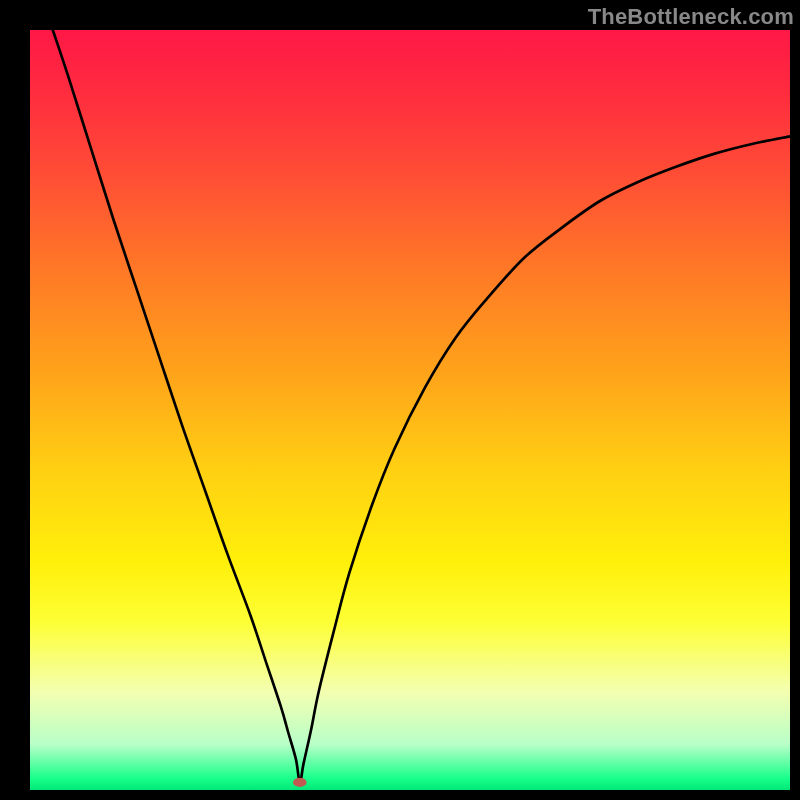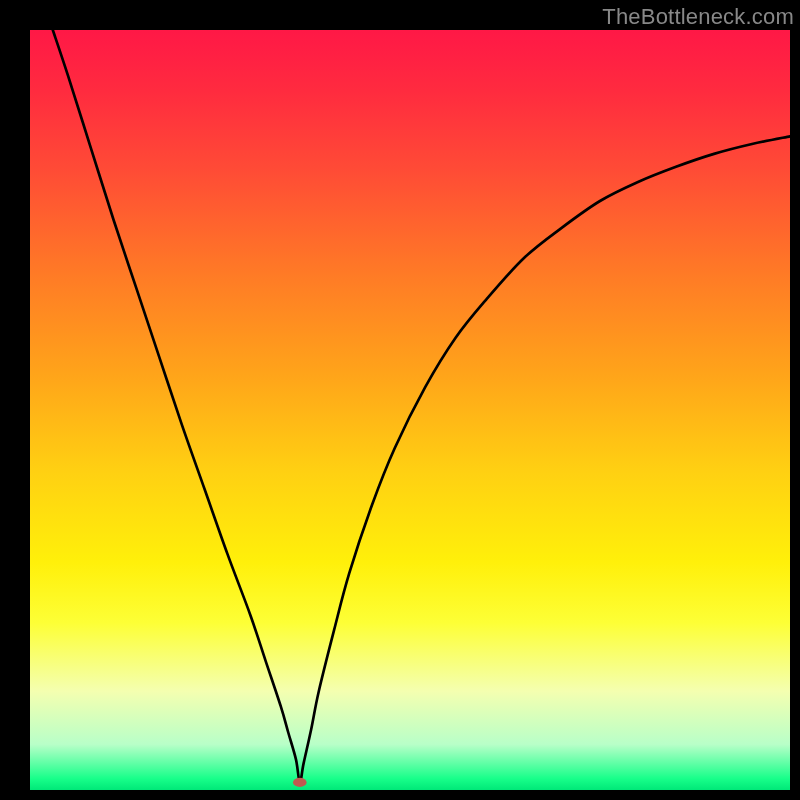--- a/index.html
+++ b/index.html
@@ -10,21 +10,21 @@
     position: relative;
     overflow: hidden;
     font-family: Arial, Helvetica, sans-serif;
   }
   .watermark {
     position: absolute;
     top: 4px;
     right: 6px;
     color: #888;
     font-size: 22px;
-    font-weight: 400;
+    font-weight: 700;
     letter-spacing: 0.2px;
     z-index: 10;
   }
   .plot-wrap {
     position: absolute;
     left: 30px;
     top: 30px;
     width: 760px;
     height: 760px;
   }

